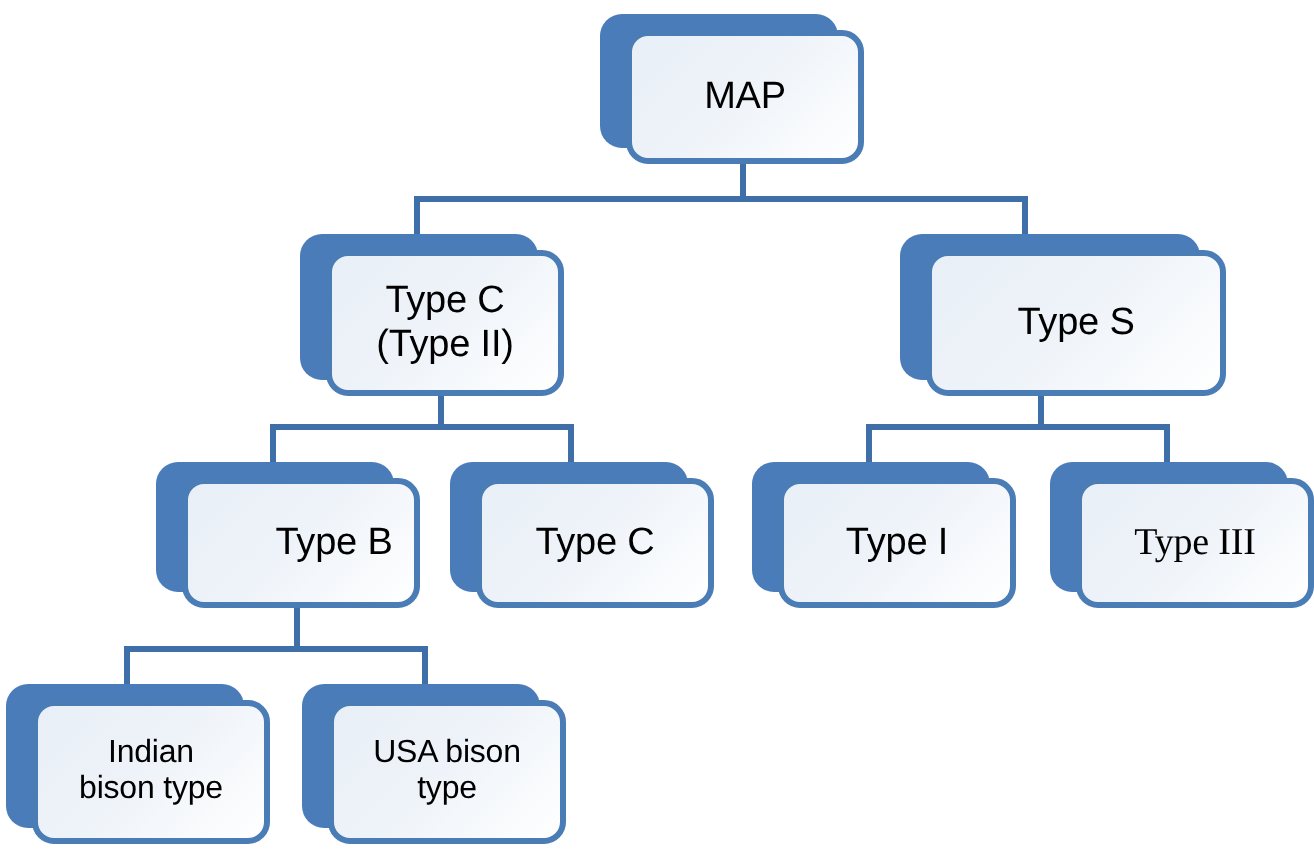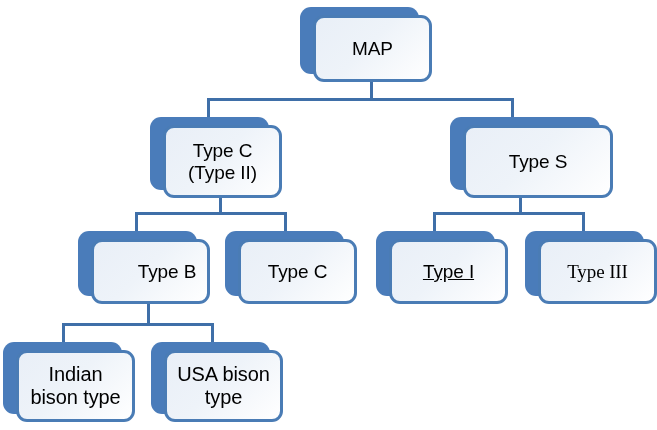--- a/index.html
+++ b/index.html
@@ -58,21 +58,21 @@
     text-align: center;
   }
   .node .label {
     color: #000000;
     font-size: 19px;
     line-height: 1.13;
     letter-spacing: -0.1px;
     white-space: pre-line;
     padding: 0 4px;
   }
-  .node.small .label { font-size: 20px; }
+  .node.small .label { font-size: 16px; }
 </style>
 </head>
 <body>
 
 <div id="canvas">
   <div id="connectors">
       <div class="conn" style="left: 370px; top: 81px; width: 3px; height: 20px; background: rgb(63, 111, 168);"></div>
       <div class="conn" style="left: 207px; top: 98px; width: 307px; height: 3px; background: rgb(63, 111, 168);"></div>
       <div class="conn" style="left: 207px; top: 98px; width: 3px; height: 22px; background: rgb(63, 111, 168);"></div>
       <div class="conn" style="left: 511px; top: 98px; width: 3px; height: 22px; background: rgb(63, 111, 168);"></div>
@@ -117,21 +117,21 @@
       </div>
       <div class="node" style="left: 225px; top: 231px; width: 119px; height: 65px;">
         <div class="back" style="background: rgb(74, 124, 186);"></div>
         <div class="front" style="border-color: rgb(74, 124, 181);">
           <div class="label" style="color: rgb(0, 0, 0);">Type C</div>
         </div>
       </div>
       <div class="node" style="left: 376px; top: 231px; width: 119px; height: 65px;">
         <div class="back" style="background: rgb(74, 124, 186);"></div>
         <div class="front" style="border-color: rgb(74, 124, 181);">
-          <div class="label" style="color: rgb(0, 0, 0); text-decoration: underline;">Type I</div>
+          <div class="label" style="color: rgb(0, 0, 0);">Type I</div>
         </div>
       </div>
       <div class="node" style="left: 525px; top: 231px; width: 119px; height: 65px; font-family: Liberation Serif, serif;">
         <div class="back" style="background: rgb(74, 124, 186);"></div>
         <div class="front" style="border-color: rgb(74, 124, 181);">
           <div class="label" style="color: rgb(0, 0, 0);">Type III</div>
         </div>
       </div>
       <div class="node small" style="left: 3px; top: 342px; width: 119px; height: 72px;">
         <div class="back" style="background: rgb(74, 124, 186);"></div>

